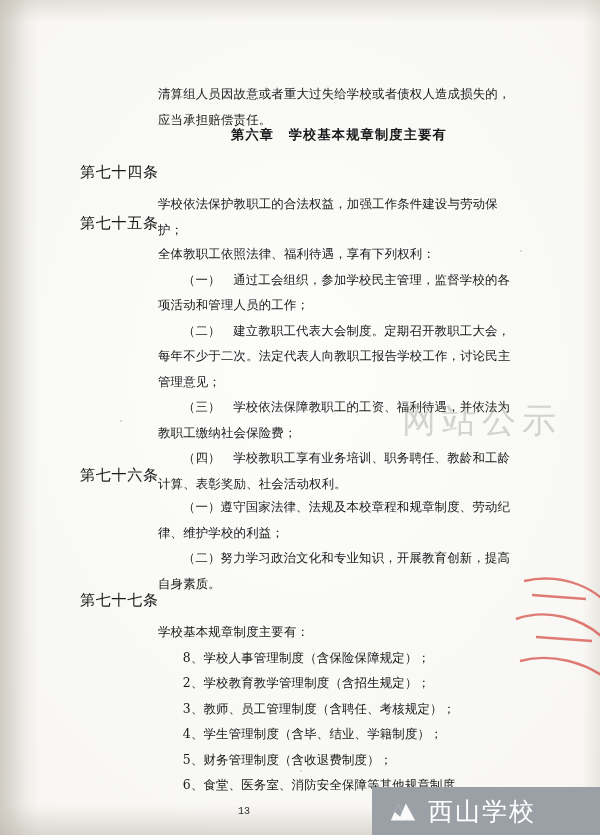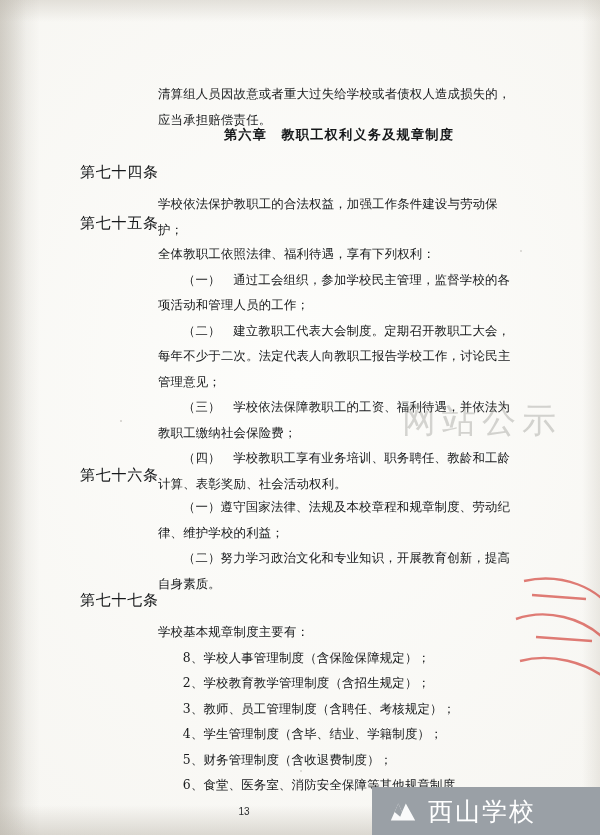--- a/index.html
+++ b/index.html
@@ -131,21 +131,21 @@
 
   
   .page-number {
     position: absolute;
     left: 0;
     top: 806px;
     width: 488px;
     text-align: center;
     font-size: 10px;
     color: #2a2c2e;
-    font-family: Liberation Sans, sans-serif;
+    font-family: Liberation Mono, monospace;
   }
 
   
   .logo-badge {
     position: absolute;
     right: 0;
     bottom: 0;
     width: 228px;
     height: 48px;
     background: #9aa0a6;
@@ -178,21 +178,21 @@
 </head>
 <body>
 
 <div class="page"></div>
 <div class="binding-shade"></div>
 
 <div class="content">
 
   <div class="doc-text top-para">清算组人员因故意或者重大过失给学校或者债权人造成损失的，应当承担赔偿责任。</div>
 
-  <div class="doc-text chapter-title">第六章　教职工权利义务及规章制度</div>
+  <div class="doc-text chapter-title">第六章　学校基本规章制度主要有</div>
 
   <div class="article" style="top:160px;">
     <div class="label">第七十四条</div>
     <div class="body doc-text">
       <p>学校依法保护教职工的合法权益，加强工作条件建设与劳动保护；</p>
     </div>
   </div>
 
   <div class="article" style="top:211px;font-family:Liberation Serif, serif;">
     <div class="label">第七十五条</div>

